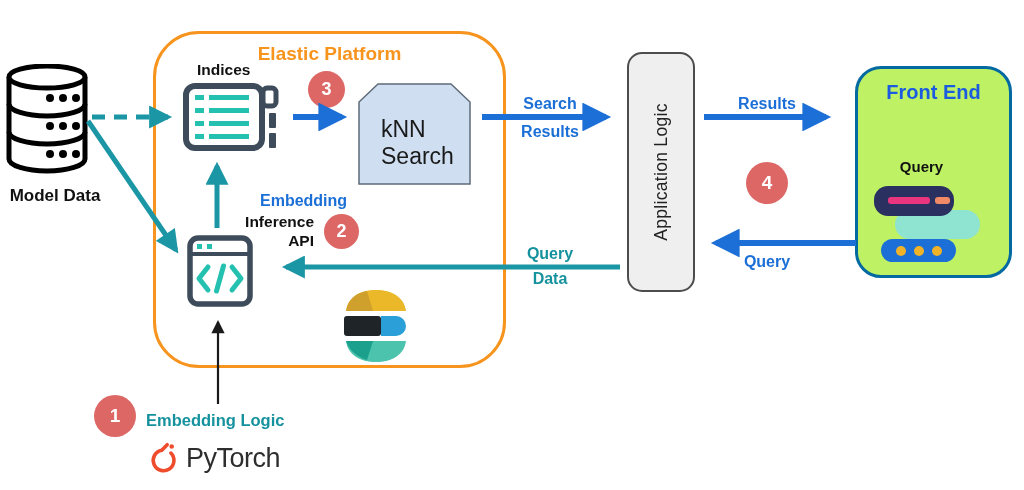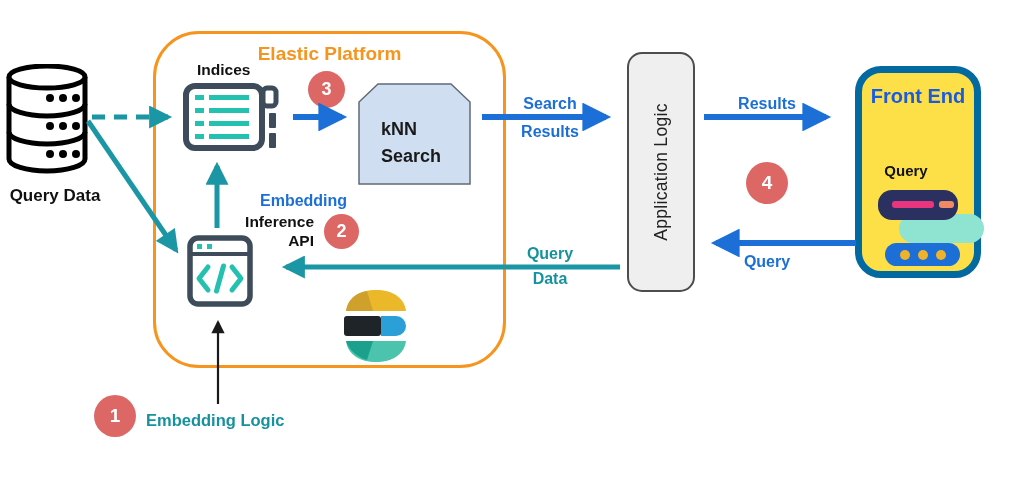--- a/index.html
+++ b/index.html
@@ -17,32 +17,32 @@
   .badge{
     position:absolute;border-radius:50%;background:#dc6765;color:#fff;
     display:flex;align-items:center;justify-content:center;font-weight:bold;
   }
   #platform-box{
     position:absolute;left:153px;top:31px;width:353px;height:337px;
     border:3.5px solid #f7941e;border-radius:46px;box-sizing:border-box;z-index:1;
   }
   #platform-title{position:absolute;left:0;right:0;top:9px;text-align:center;font-size:19px;font-weight:bold;color:#f7941e;}
   #knn-box{position:absolute;left:358px;top:83px;width:113px;height:102px;z-index:2;}
-  #knn-text{position:absolute;left:23px;top:33px;font-size:18px;line-height:27px;color:#1a1a1a;font-weight:bold;}
+  #knn-text{position:absolute;left:23px;top:33px;font-size:23px;line-height:27px;color:#1a1a1a;}
   #applogic-box{
     position:absolute;left:627px;top:52px;width:68px;height:240px;background:#efefef;
     border:2.5px solid #4d4d4d;border-radius:15px;box-sizing:border-box;z-index:2;
   }
   #applogic-text{
     position:absolute;left:50%;top:50%;transform:translate(-50%,-50%) rotate(-90deg);
     white-space:nowrap;font-size:17.5px;color:#222;letter-spacing:.3px;
   }
   #frontend-box{
-    position:absolute;left:855px;top:66px;width:126px;height:212px;background:#fde047;
-    border:7px solid #0369a1;border-radius:26px;box-sizing:border-box;z-index:2;
+    position:absolute;left:855px;top:66px;width:157px;height:212px;background:#bef264;
+    border:3px solid #0369a1;border-radius:26px;box-sizing:border-box;z-index:2;
   }
   #frontend-title{position:absolute;left:0;right:0;top:12px;text-align:center;font-size:20px;font-weight:bold;color:#1b5be0;}
   #fe-query-lbl{position:absolute;left:0;right:24px;top:89px;text-align:center;font-size:15px;font-weight:bold;color:#111;}
   .pill{position:absolute;}
   #arrow-layer{position:absolute;left:0;top:0;z-index:5;pointer-events:none;}
   .icon-layer{z-index:4;}
   #pytorch-row{position:absolute;left:148px;top:441px;display:flex;align-items:center;gap:6px;}
   #pytorch-text{font-size:27px;color:#2e2e2e;letter-spacing:-0.5px;}
 </style>
 </head>
@@ -64,21 +64,21 @@
         <circle cx="59" cy="34" r="4"></circle>
         <circle cx="72" cy="34" r="4"></circle>
       <circle cx="46" cy="62" r="4"></circle>
         <circle cx="59" cy="62" r="4"></circle>
         <circle cx="72" cy="62" r="4"></circle>
       <circle cx="46" cy="90" r="4"></circle>
         <circle cx="59" cy="90" r="4"></circle>
         <circle cx="72" cy="90" r="4"></circle>
     </g>
   </svg>
-  <div class="lbl blk center" style="left:8px;top:186px;width:94px;font-size:17px;">Query Data</div>
+  <div class="lbl blk center" style="left:8px;top:186px;width:94px;font-size:17px;">Model Data</div>
 
   <div class="lbl blk" style="left:197px;top:61px;font-size:15.5px;">Indices</div>
   <svg class="abs icon-layer" style="left:183px;top:83px;" width="98" height="70" viewBox="0 0 98 70">
     <rect x="80" y="5" width="13" height="18" rx="4" fill="#fff" stroke="#3e4b5a" stroke-width="5"></rect>
     <rect x="3" y="3" width="76" height="62" rx="9" fill="#fff" stroke="#3e4b5a" stroke-width="6"></rect>
     <g fill="#25c1b0">
       <rect x="12" y="12" width="9" height="5"></rect>
         <rect x="26" y="12" width="40" height="5"></rect>
       <rect x="12" y="25" width="9" height="5"></rect>
         <rect x="26" y="25" width="40" height="5"></rect>
@@ -186,14 +186,21 @@
     <div>Query</div>
     <div style="margin-top:7px;">Data</div>
   </div>
 
   <div class="badge" style="left:94px;top:395px;width:42px;height:42px;font-size:19px;">1</div>
   <div class="badge" style="left:324px;top:214px;width:35px;height:35px;font-size:18px;">2</div>
   <div class="badge" style="left:308px;top:71px;width:37px;height:37px;font-size:18px;">3</div>
   <div class="badge" style="left:746px;top:162px;width:42px;height:42px;font-size:19px;">4</div>
 
   <div class="lbl tealtxt" style="left:146px;top:411px;font-size:16.5px;">Embedding Logic</div>
+  <div id="pytorch-row">
+    <svg width="32" height="35" viewBox="0 0 34 36">
+      <path d="M20.4 3.4 L14.6 9.2 A11 11 0 1 0 24.3 12.2" fill="none" stroke="#ee4c2c" stroke-width="3.8" stroke-linecap="round"></path>
+      <circle cx="25.2" cy="5.2" r="2.4" fill="#ee4c2c"></circle>
+    </svg>
+    <span id="pytorch-text">PyTorch</span>
+  </div>
 
 </div>
 
 </body></html>

